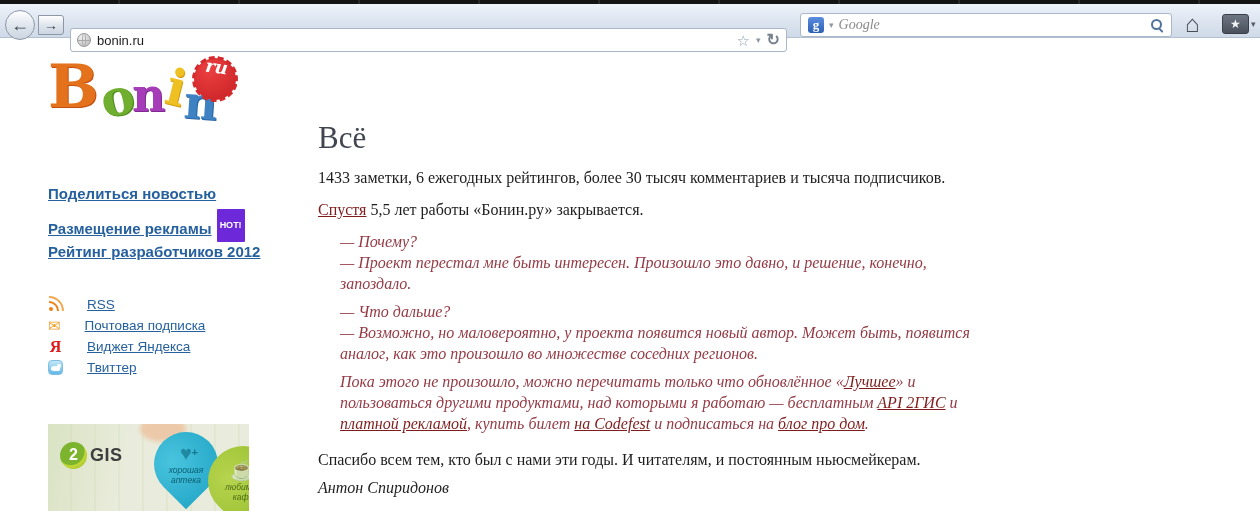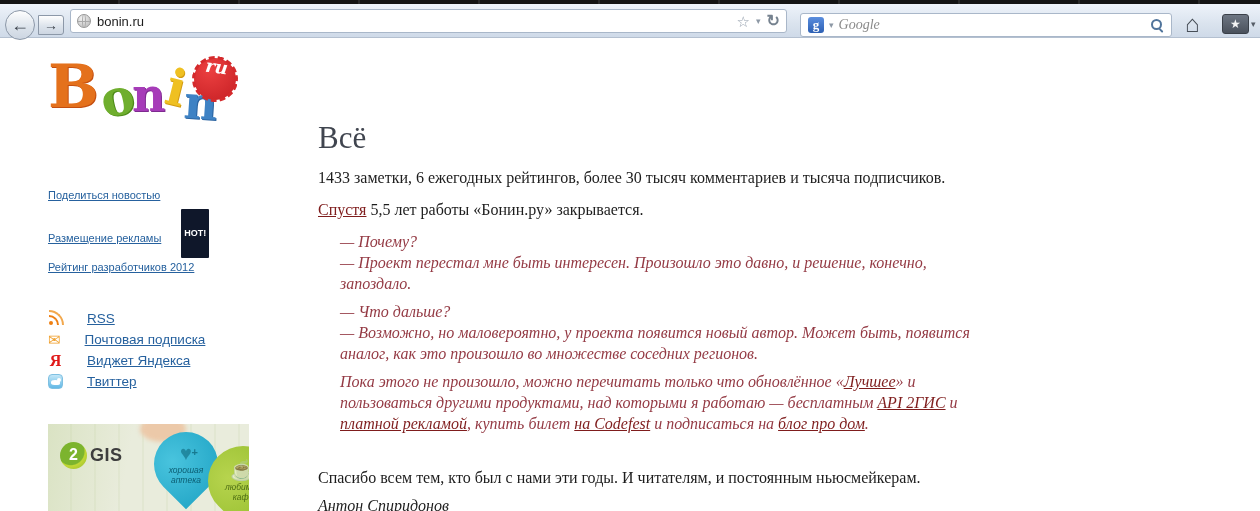--- a/index.html
+++ b/index.html
@@ -12,21 +12,21 @@
   .toolbar { position:absolute; left:0; top:4px; width:1260px; height:34px;
     background:linear-gradient(#eef3fa,#dae3ee 60%,#cfdae8);
     border-bottom:1px solid #b4c0d0; }
   .navbtn { position:absolute; display:flex; align-items:center; justify-content:center;
     background:linear-gradient(#fefefe,#dde4ec 55%,#cdd6e2);
     border:1px solid #8c98a8; color:#3c434c; cursor:pointer; }
   .back { left:5px; top:6px; width:30px; height:30px; border-radius:50%;
     font-size:18px; font-weight:bold; z-index:3; }
   .fwd  { left:38px; top:11px; width:26px; height:20px; border-radius:0 3px 3px 0;
     font-size:14px; font-weight:bold; }
-  .urlbar { position:absolute; left:70px; top:5px; width:717px; height:24px;
+  .urlbar { position:absolute; left:70px; top:24px; width:717px; height:24px;
     background:#fff; border:1px solid #a9b7c9; border-radius:3px;
     display:flex; align-items:center; padding:0 6px; gap:6px; }
   .globe { width:14px; height:14px; border-radius:50%; flex:none;
     background:radial-gradient(circle at 35% 30%, #f3f3f3, #b5b5b5);
     border:1px solid #979797; position:relative; overflow:hidden; }
   .globe::before { content:""; position:absolute; left:4px; right:4px; top:-1px; bottom:-1px;
     border-left:1px solid #a8a8a8; border-right:1px solid #a8a8a8; border-radius:50%; }
   .globe::after { content:""; position:absolute; left:0; right:0; top:6px;
     border-top:1px solid #a8a8a8; }
   .urltext { font-size:13px; color:#1c1c1c; flex:1; }
@@ -61,25 +61,25 @@
   .L1 { font-size:50px; color:#6fae2e; transform:rotate(-12deg) translateY(8px); text-shadow:1px 1px 0 #4c8a18; }
   .L2 { font-size:46px; color:#a63cb8; transform:translateY(4px); text-shadow:1px 1px 0 #7e2a90; }
   .L3 { font-size:50px; color:#efc021; transform:rotate(14deg) translateY(-2px); text-shadow:1px 1px 0 #d29a12; }
   .L4 { font-size:46px; color:#3e82c4; transform:rotate(4deg) translateY(12px); text-shadow:1px 1px 0 #2a63a0; }
   .rubadge { position:absolute; left:146px; top:2px; width:42px; height:42px; border-radius:50%;
     background:radial-gradient(circle at 35% 30%, #ec4040, #c61f24);
     outline:3px dashed #d42a2c; outline-offset:-1px;
     color:#fff; text-align:center; font:italic bold 18px/40px "DejaVu Serif", serif;
     transform:rotate(8deg); }
   .navlinks { margin-top:34px; }
-  .navlinks a { display:inline-block; font-size:11px; color:#26619e;
-    text-decoration:underline; margin-bottom:8px; cursor:pointer; }
+  .navlinks a { display:inline-block; font-size:15px; color:#26619e;
+    text-decoration:underline; margin-bottom:8px; cursor:pointer;font-weight:bold; }
   .navrow { line-height:1; }
-  .hot { display:inline-block; vertical-align:6px; margin-left:20px; background:#0f172a;
-    color:#fff; font:bold 9px/1 "Liberation Sans", sans-serif; padding:20px 3px; border-radius:1px; }
+  .hot { display:inline-block; vertical-align:6px; margin-left:5px; background:#6d28d9;
+    color:#fff; font:bold 9px/1 "Liberation Sans", sans-serif; padding:12px 3px; border-radius:1px; }
   .years { font-size:12.5px; color:#333; margin-top:2px; }
   .years a { color:#26619e; text-decoration:underline; cursor:pointer; }
   .years span, .years a { white-space:pre-wrap; }
   .subscribe { margin-top:30px; }
   .subrow { display:flex; align-items:flex-start; gap:24px; height:21px; }
   .subrow a { font-size:13.5px; color:#26619e; text-decoration:underline; cursor:pointer; }
   .rssi { width:15px; height:15px; position:relative; flex:none; }
   .rssi i { position:absolute; left:1px; bottom:1px; width:4px; height:4px;
     background:#ee7f12; border-radius:50%; }
   .rssi::before { content:""; position:absolute; left:1px; bottom:1px; width:8px; height:8px;
@@ -130,21 +130,21 @@
   .main { position:absolute; left:318px; top:120px; width:652px;
     font-family:"Liberation Serif", serif; color:#1d1d1d; }
   .main h1 { font:normal 31px "Liberation Serif", serif; color:#40454f; margin-bottom:11px; }
   .main p { font-size:16px; line-height:21px; }
   .p-intro { margin-bottom:11px; }
   .main a { color:#7f1d1d; text-decoration:underline; cursor:pointer; }
   .main p span, .main p a { white-space:pre-wrap; }
   blockquote { margin:11px 0 0 22px; color:#943a44; }
   blockquote p { line-height:23px; margin-bottom:7px;font-style:italic; }
   blockquote p:last-child { margin-bottom:0; }
-  .p-thanks { margin-top:33px; }
+  .p-thanks { margin-top:15px; }
   .p-author { margin-top:7px; font-style:italic; }
   .p-footer { margin-top:6px; font-style:italic; }
 </style>
 </head>
 <body>
 
 <div class="tabstrip"></div>
 <div class="toolbar">
   <div class="navbtn back">
       <span>←</span>

